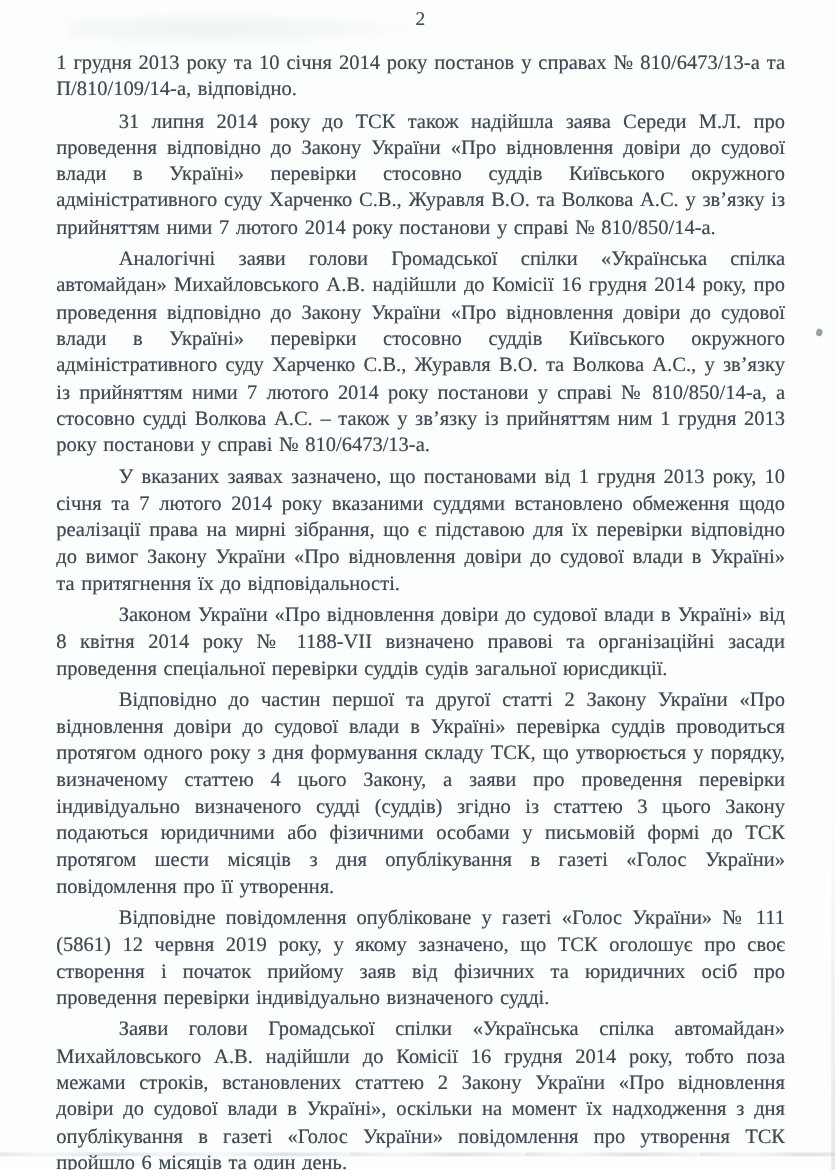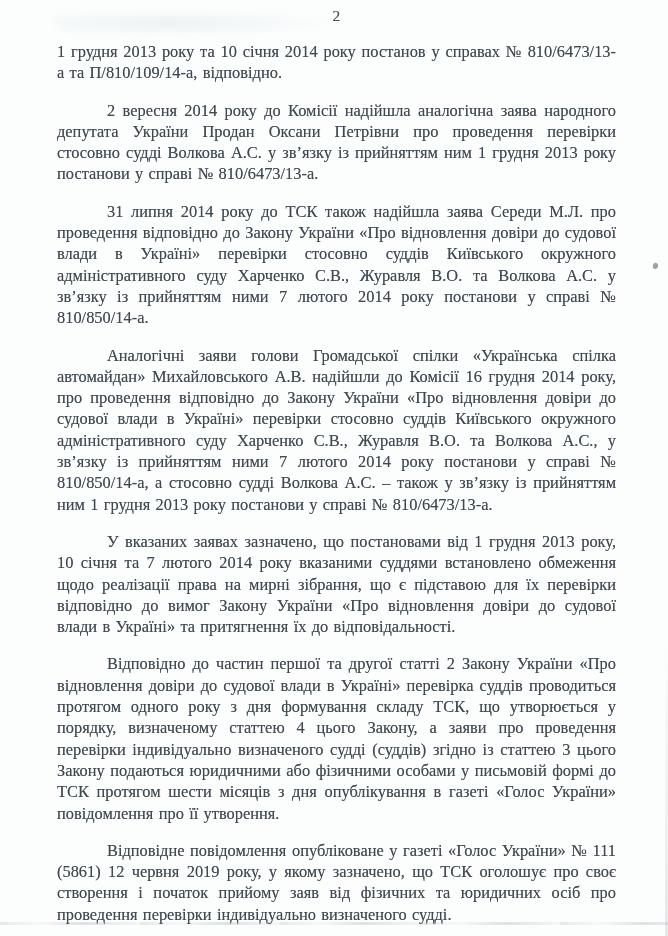--- a/index.html
+++ b/index.html
@@ -28,21 +28,21 @@
     text-shadow: 0 0 0.6px rgba(62,73,82,0.55);
   }
   .content {
     text-align: justify;
     font-size: 16.4px;
     line-height: 21.3px;
     word-spacing: 1.2px;
     text-shadow: 0 0 0.6px rgba(62,73,82,0.55);
   }
   .content p.para {
-    margin: 16px;
+    margin: 4px;
     text-indent: 50px;
   }
   .content p.para.no-indent {
     text-indent: 0;
   }
   
   .margin-speck {
     position: absolute;
     left: 653px;
     top: 263px;
@@ -94,28 +94,28 @@
 
 <div class="page">
   <div class="bleedthrough"></div>
 
   <div class="page-number">2</div>
 
   <div class="content">
 
       <p class="para no-indent">1 грудня 2013 року та 10 січня 2014 року постанов у справах № 810/6473/13-а та П/810/109/14-а, відповідно.</p>
 
-      <p class="para">2 вересня 2014 року до Комісії надійшла аналогічна заява народного депутата України Продан Оксани Петрівни про проведення перевірки стосовно судді Волкова А.С. у зв’язку із прийняттям ним 1 грудня 2013 року постанови у справі № 810/6473/13-а.</p>
 
       <p class="para">31 липня 2014 року до ТСК також надійшла заява Середи М.Л. про проведення відповідно до Закону України «Про відновлення довіри до судової влади в Україні» перевірки стосовно суддів Київського окружного адміністративного суду Харченко С.В., Журавля В.О. та Волкова А.С. у зв’язку із прийняттям ними 7 лютого 2014 року постанови у справі № 810/850/14-а.</p>
 
       <p class="para">Аналогічні заяви голови Громадської спілки «Українська спілка автомайдан» Михайловського А.В. надійшли до Комісії 16 грудня 2014 року, про проведення відповідно до Закону України «Про відновлення довіри до судової влади в Україні» перевірки стосовно суддів Київського окружного адміністративного суду Харченко С.В., Журавля В.О. та Волкова А.С., у зв’язку із прийняттям ними 7 лютого 2014 року постанови у справі № 810/850/14-а, а стосовно судді Волкова А.С. – також у зв’язку із прийняттям ним 1 грудня 2013 року постанови у справі № 810/6473/13-а.</p>
 
       <p class="para">У вказаних заявах зазначено, що постановами від 1 грудня 2013 року, 10 січня та 7 лютого 2014 року вказаними суддями встановлено обмеження щодо реалізації права на мирні зібрання, що є підставою для їх перевірки відповідно до вимог Закону України «Про відновлення довіри до судової влади в Україні» та притягнення їх до відповідальності.</p>
 
+      <p class="para">Законом України «Про відновлення довіри до судової влади в Україні» від 8 квітня 2014 року № 1188-VII визначено правові та організаційні засади проведення спеціальної перевірки суддів судів загальної юрисдикції.</p>
 
 
       <p class="para">Відповідно до частин першої та другої статті 2 Закону України «Про відновлення довіри до судової влади в Україні» перевірка суддів проводиться протягом одного року з дня формування складу ТСК, що утворюється у порядку, визначеному статтею 4 цього Закону, а заяви про проведення перевірки індивідуально визначеного судді (суддів) згідно із статтею 3 цього Закону подаються юридичними або фізичними особами у письмовій формі до ТСК протягом шести місяців з дня опублікування в газеті «Голос України» повідомлення про її утворення.</p>
 
       <p class="para">Відповідне повідомлення опубліковане у газеті «Голос України» № 111 (5861) 12 червня 2019 року, у якому зазначено, що ТСК оголошує про своє створення і початок прийому заяв від фізичних та юридичних осіб про проведення перевірки індивідуально визначеного судді.</p>
 
       <p class="para">Заяви голови Громадської спілки «Українська спілка автомайдан» Михайловського А.В. надійшли до Комісії 16 грудня 2014 року, тобто поза межами строків, встановлених статтею 2 Закону України «Про відновлення довіри до судової влади в Україні», оскільки на момент їх надходження з дня опублікування в газеті «Голос України» повідомлення про утворення ТСК пройшло 6 місяців та один день.</p>
     </div>
 
   <div class="margin-speck"></div>

